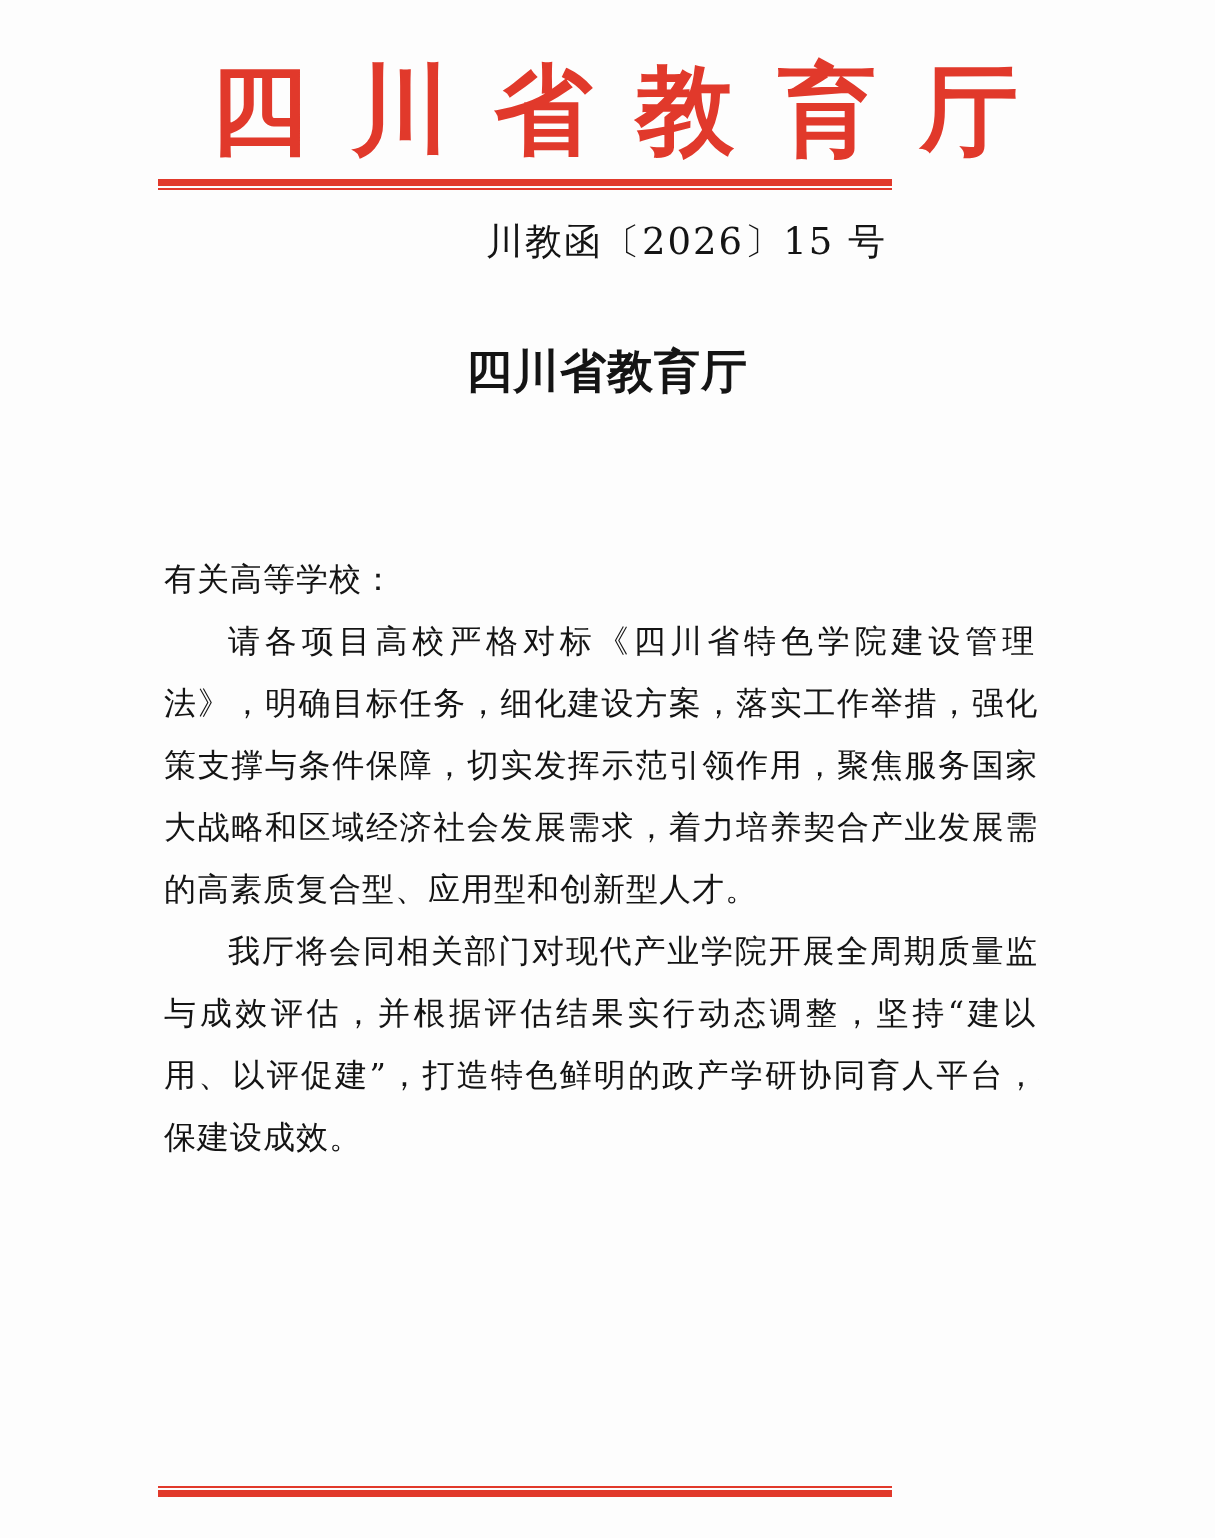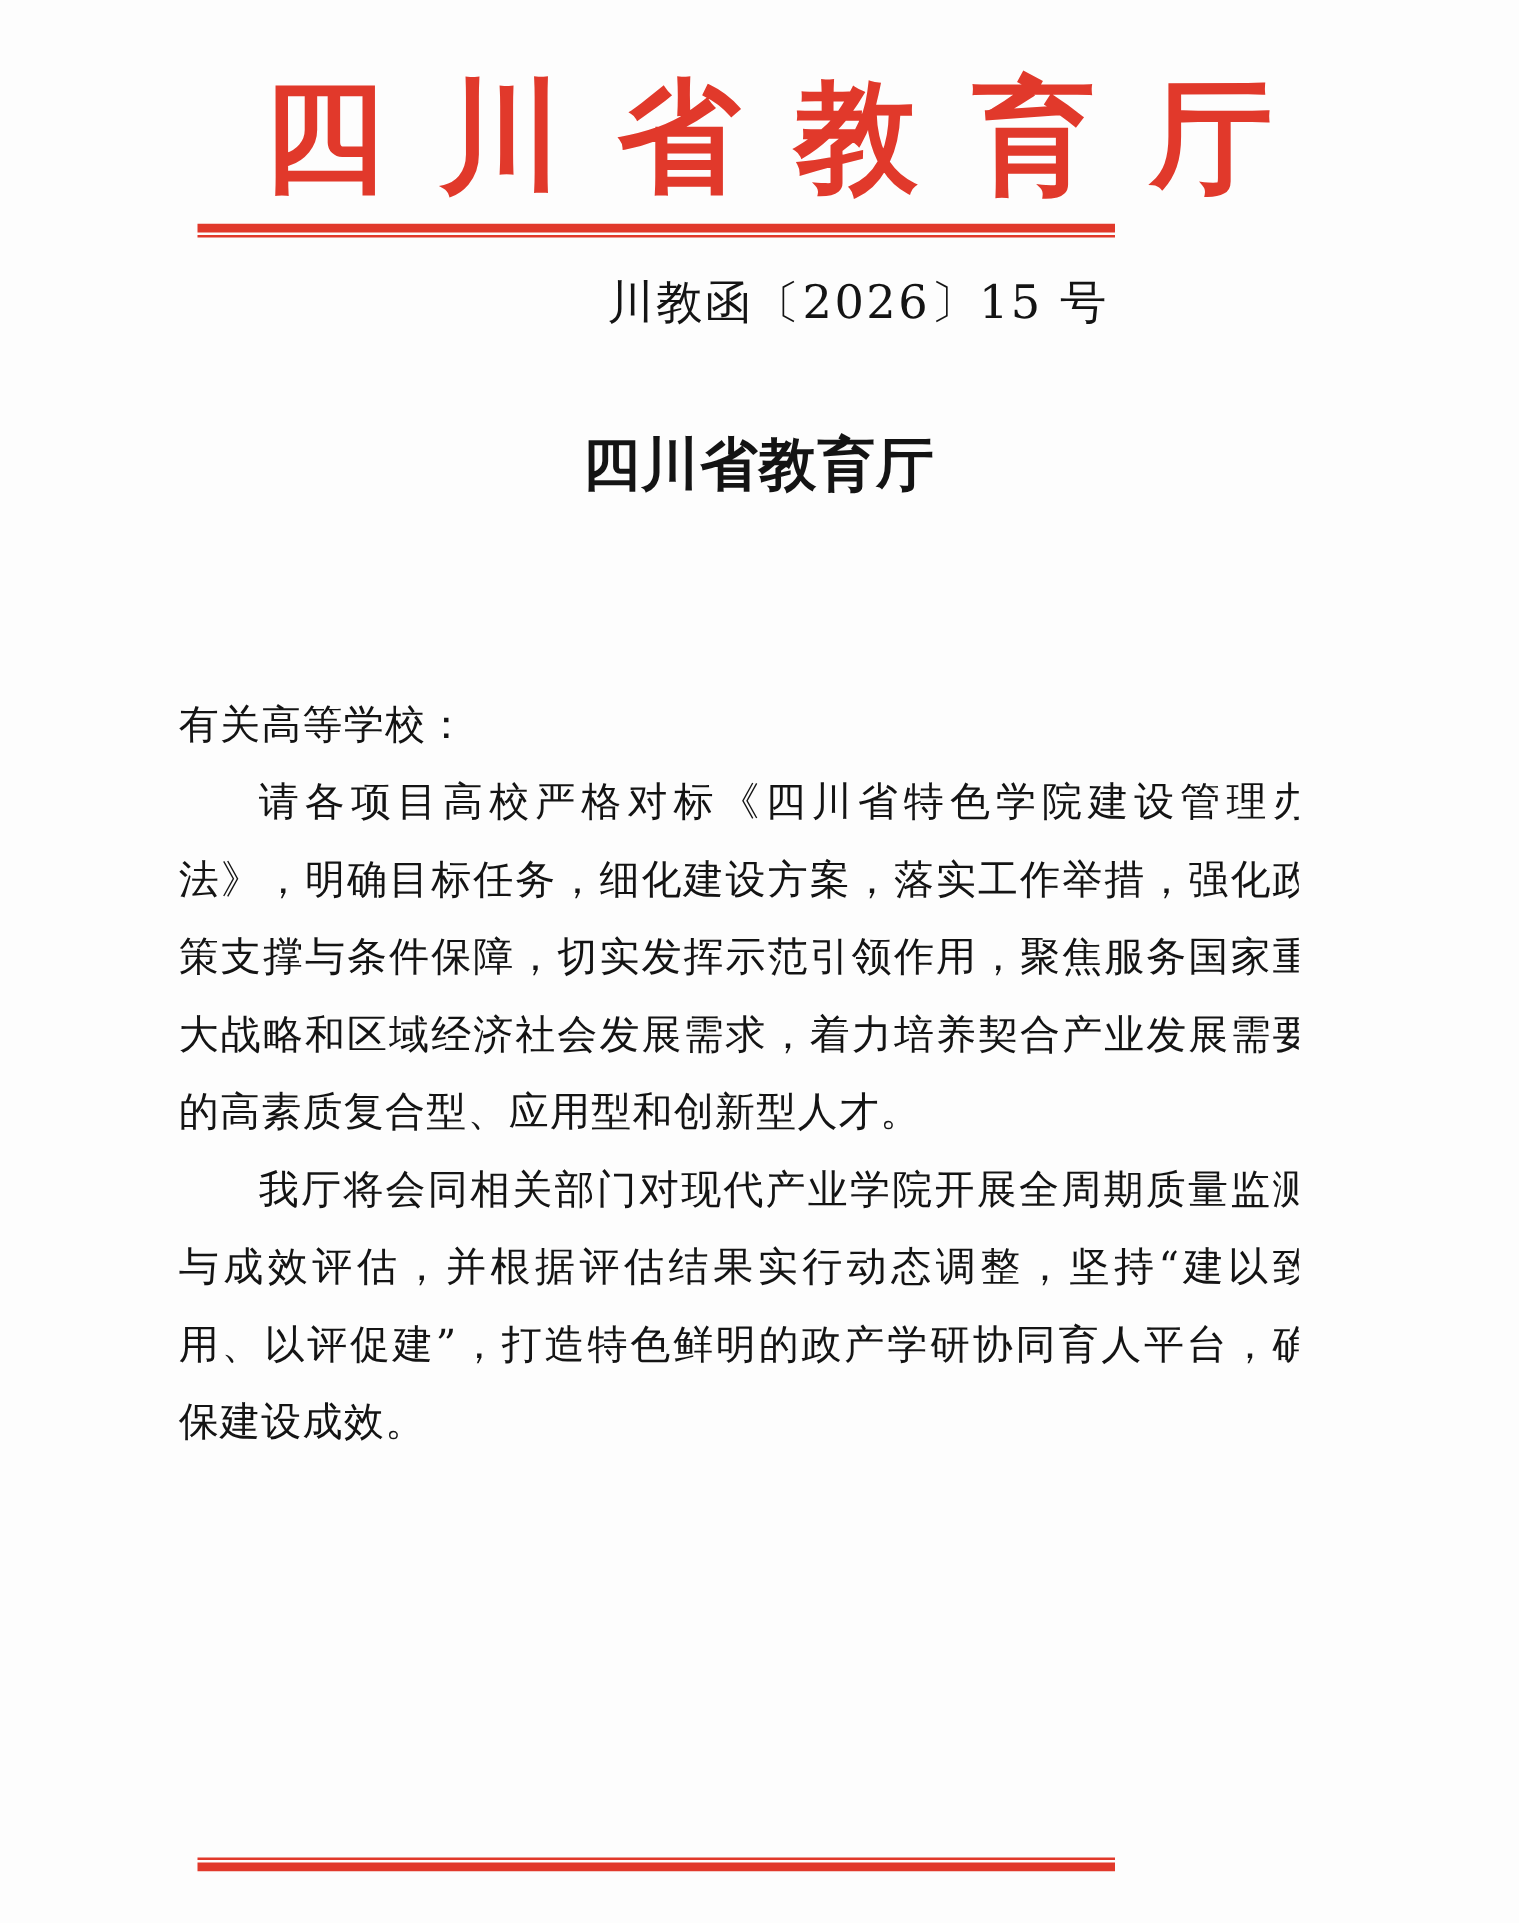--- a/index.html
+++ b/index.html
@@ -62,21 +62,21 @@
     text-align:center;
     font-weight:bold;
     font-size:46px;
     line-height:67px;
     letter-spacing:1px;
     white-space:nowrap;
   }
   
   .letter-body{
     position:absolute;
-    top:548px; left:143px; width:908px;
+    top:548px; left:164px; width:908px;
     font-size:32px;
     line-height:62px;
     text-align:justify;
     text-justify:inter-ideograph;
     letter-spacing:1px;
   }
   .letter-body p{ margin:0; }
   .letter-body p.para{ text-indent:2em; }
 </style>
 </head>

